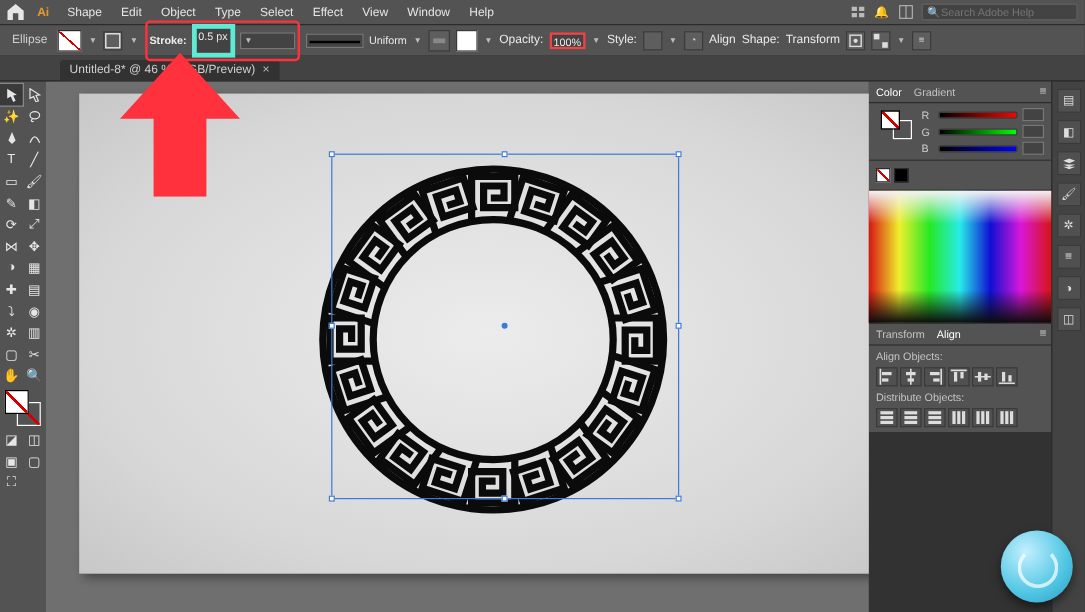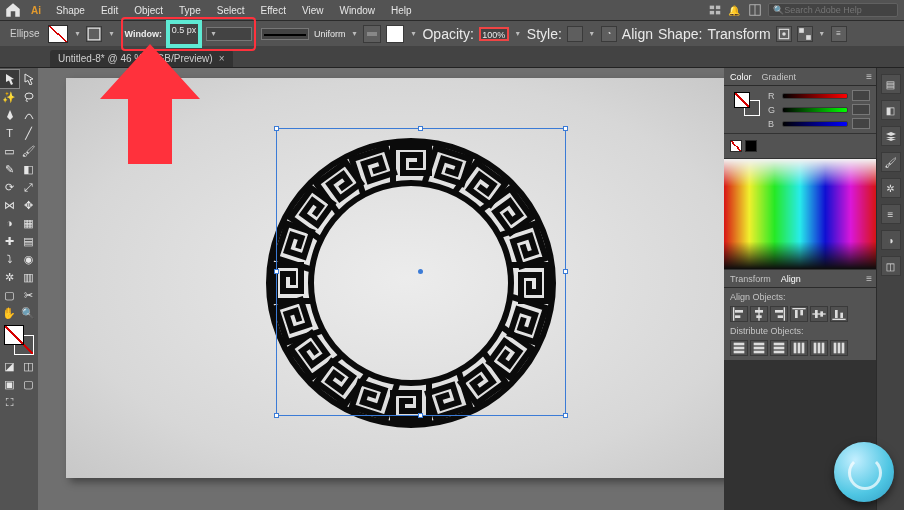--- a/index.html
+++ b/index.html
@@ -30,21 +30,21 @@
   .stroke-drop { width: 46px; height: 14px; background: #434343; border: 1px solid #777; text-align: center; color: #eaeaea; font-size: 9px; line-height: 12px; display: inline-flex; align-items: center; }
 
   .profile-field { width: 48px; height: 12px; background: #434343; border: 1px solid #777; display: inline-block; position: relative; }
   .profile-field::after { content:""; position: absolute; left:2px; right:2px; top:5px; height:2px; background:#000; }
   .profile-label { font-size: 9px; color: #eaeaea; }
 
   .square-btn { width: 18px; height: 18px; border: 1px solid #3a3a3a; background: #5e5e5e; display:inline-flex; align-items:center; justify-content:center; }
   .square-btn svg { width: 12px; height: 12px; }
 
   .opac-field { width: 30px; height: 14px; background:#434343; border:2px solid #ef4444; color:#eaeaea; font-size:9px; text-align:center; line-height:12px; }
-  .ctrl-label { font-size: 14px; color:#eaeaea; }
+  .ctrl-label { font-size: 10px; color:#eaeaea; }
 
   
   .doc-tab-row { height: 22px; background: #434343; display:flex; align-items:flex-end; padding-left: 50px; border-bottom:1px solid #222; }
   .doc-tab { background:#323232; color:#d0d0d0; font-size:10px; padding:3px 8px; border-top-left-radius:3px; border-top-right-radius:3px; display:flex; align-items:center; gap:6px; }
   .doc-tab .close { color:#bbb; }
 
   
   .workspace { position: absolute; top: 68px; bottom: 0; left: 0; right: 0; display:flex; }
 
   
@@ -152,21 +152,21 @@
   <span class="swatch nofill"></span>
   <span class="chev">▾</span>
   <span class="mini-btn">
     <svg viewBox="0 0 12 12">
         <rect x="1" y="1" width="10" height="10" fill="none" stroke="#e6e6e6"></rect>
       </svg>
   </span>
   <span class="chev">▾</span>
 
   <span class="highlight">
-    <span class="stroke-lbl">Window:</span>
+    <span class="stroke-lbl">Stroke:</span>
     <span class="stroke-field"><span>0.5 px</span></span>
     <span class="stroke-drop">&nbsp;<span class="chev">▾</span></span>
   </span>
 
   <span class="profile-field"></span>
   <span class="profile-label">Uniform</span>
   <span class="chev">▾</span>
 
   <span class="square-btn">
     <svg viewBox="0 0 12 12">

